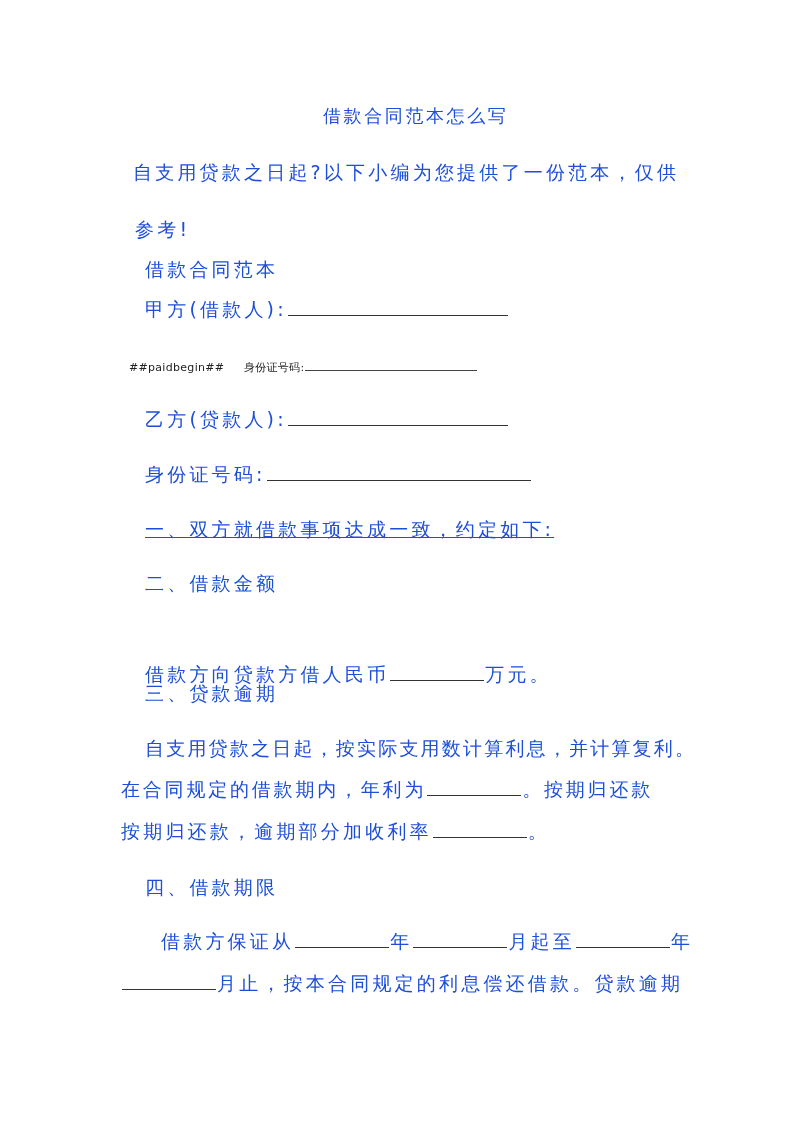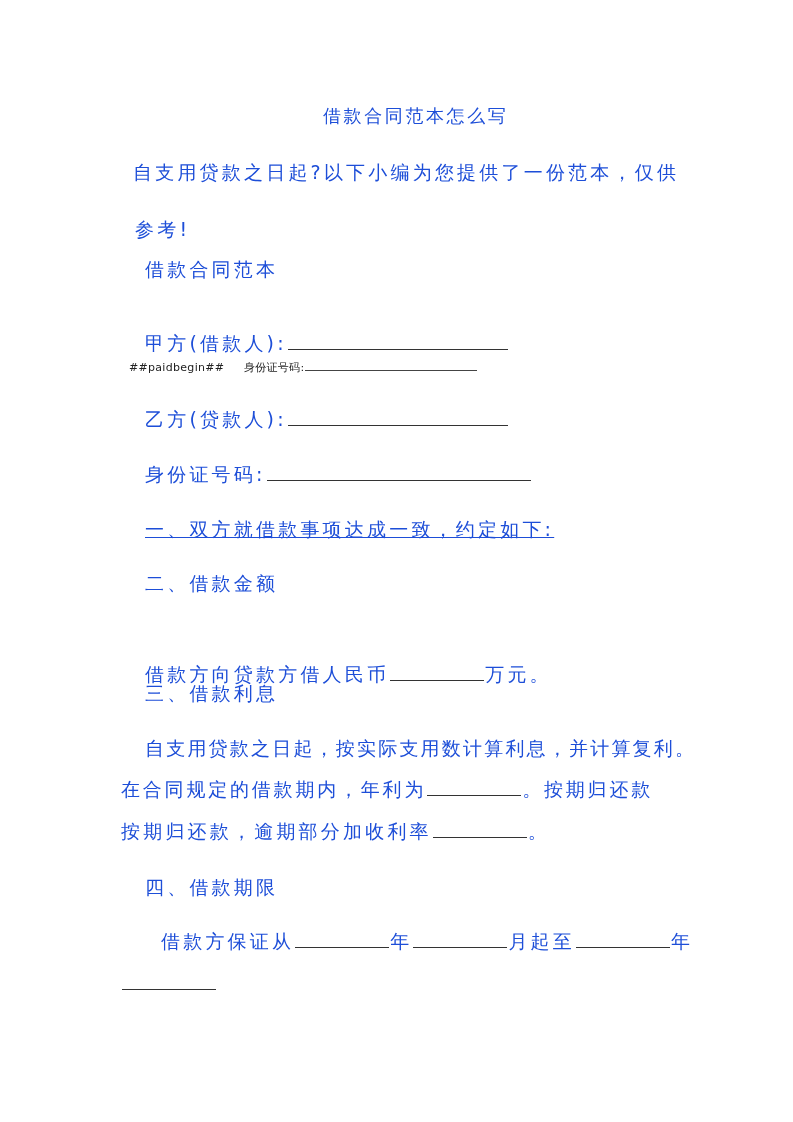--- a/index.html
+++ b/index.html
@@ -16,21 +16,21 @@
 
 <div>
 
   <div class="line title" style="left:323px; top:104px;">借款合同范本怎么写</div>
 
   <div class="line" style="left:133px; top:160px;">自支用贷款之日起?以下小编为您提供了一份范本，仅供</div>
   <div class="line" style="left:135px; top:203px;margin-top:14px;">参考!</div>
 
   <div class="line" style="left:145px; top:257px;">借款合同范本</div>
 
-  <div class="line" style="left:145px; top:331px;">
+  <div class="line" style="left:145px; top:297px;">
     <span>甲方(借款人):</span><span class="blank" style="width:220px;"></span>
   </div>
 
   <div class="line small" style="left:120px; top:360px;">
     <span>##paidbegin##</span>
     <span style="display:inline-block;width:12px;"></span>
     <span>身份证号码:</span><span class="blank" style="width:172px;"></span>
   </div>
 
   <div class="line" style="left:145px; top:407px;">
@@ -42,35 +42,35 @@
   </div>
 
   <div class="line" style="left:145px; top:517px;text-decoration:underline;">一、双方就借款事项达成一致，约定如下:</div>
 
   <div class="line" style="left:145px; top:571px;">二、借款金额</div>
 
   <div class="line" style="left:145px; top:662px;">
     <span>借款方向贷款方借人民币</span><span class="blank" style="width:94px;"></span><span>万元。</span>
   </div>
 
-  <div class="line" style="left:145px; top:681px;">三、借款利息</div>
+  <div class="line" style="left:145px; top:681px;">三、贷款逾期</div>
 
   <div class="line" style="left:145px; top:736px; letter-spacing:2.2px;">自支用贷款之日起，按实际支用数计算利息，并计算复利。</div>
 
   <div class="line" style="left:121px; top:777px; letter-spacing:2.8px;">
     <span>在合同规定的借款期内，年利为</span><span class="blank" style="width:94px;"></span><span>。按期归还款</span>
   </div>
 
   <div class="line" style="left:121px; top:819px;">
     <span>按期归还款，逾期部分加收利率</span><span class="blank" style="width:94px;"></span><span>。</span>
   </div>
 
   <div class="line" style="left:145px; top:875px;">四、借款期限</div>
 
   <div class="line" style="left:145px; top:929px;margin-left:16px;">
     <span>借款方保证从</span><span class="blank" style="width:94px;"></span><span>年</span><span class="blank" style="width:94px;"></span><span>月起至</span><span class="blank" style="width:94px;"></span><span>年</span>
   </div>
 
   <div class="line" style="left:121px; top:971px;">
-    <span class="blank" style="width:94px;"></span>
+    <span class="blank" style="width:94px;"></span><span>月止，按本合同规定的利息偿还借款。贷款逾期</span>
   </div>
 
 </div>
 
 </body></html>

